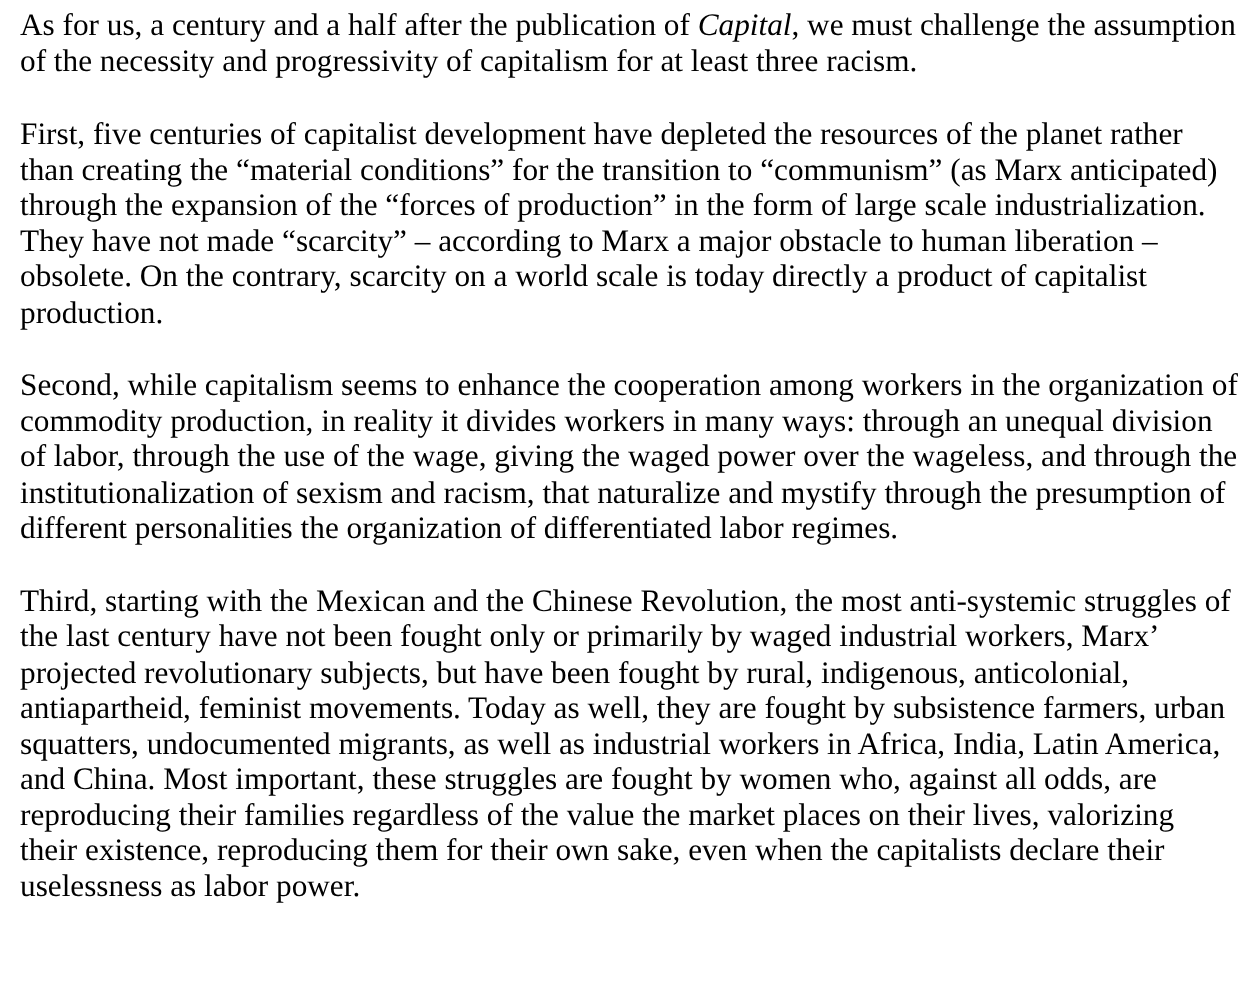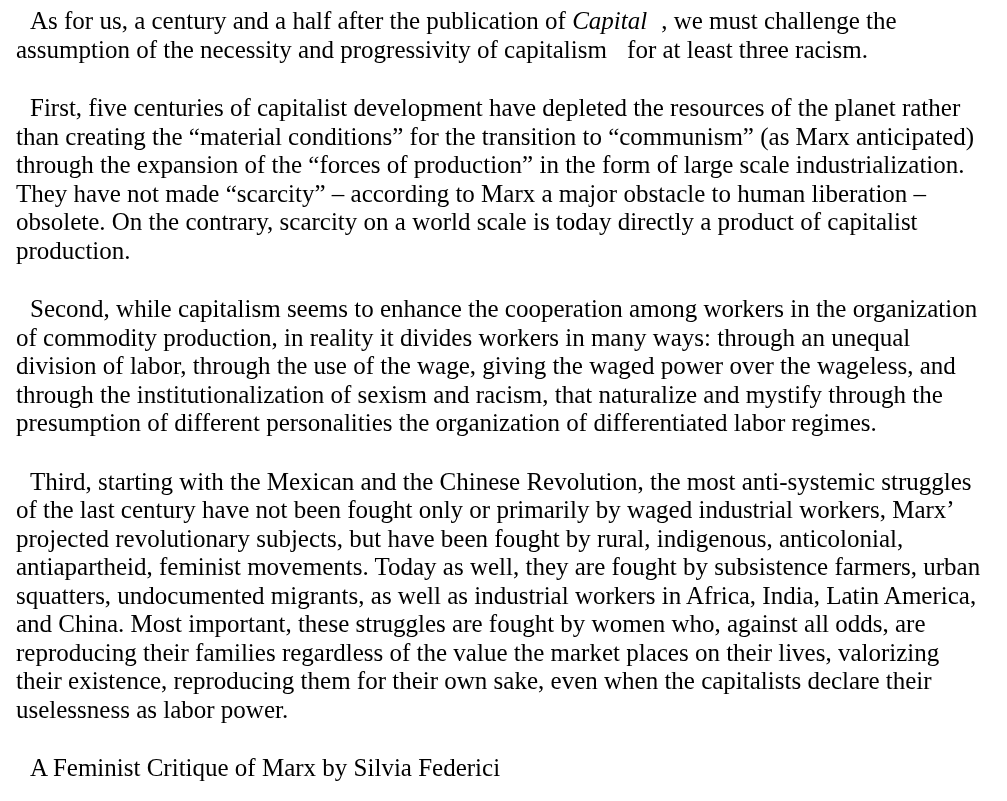--- a/index.html
+++ b/index.html
@@ -25,28 +25,27 @@
   .para {
     margin: 0 0 30px 0;
     font-size: 25px;
     line-height: 28.5px;
     text-align: left;
     word-spacing: normal;
   }
   .para:last-child {
     margin-bottom: 0;
   }
-  .seg-normal { font-weight: normal; font-style: normal; margin-left: 14px; }
+  .seg-normal { font-weight: normal; font-style: normal; }
   .seg-bold   { font-weight: normal;   font-style: normal; }
   .seg-italic { font-weight: normal; font-style: italic; text-align: right; }
 </style>
 </head>
 <body style="background: rgb(255, 255, 255); color: rgb(0, 0, 0);">
 
 <main class="page">
   <div id="paragraphs" class="doc-body">
       <p class="para"><span class="seg-normal">As for us, a century and a half after the publication of </span><span class="seg-italic">Capital</span><span class="seg-normal">, </span><span class="seg-bold">we must challenge the assumption of the necessity and progressivity of capitalism</span><span class="seg-normal"> for at least three racism.</span></p>
       <p class="para"><span class="seg-normal">First, five centuries of capitalist development have depleted the resources of the planet rather than creating the “material conditions” for the transition to “communism” (as Marx anticipated) through the expansion of the “forces of production” in the form of large scale industrialization. They have not made “scarcity” – according to Marx a major obstacle to human liberation – obsolete. On the contrary, scarcity on a world scale is today directly a product of capitalist production.</span></p>
       <p class="para"><span class="seg-normal">Second, while capitalism seems to enhance the cooperation among workers in the organization of commodity production, in reality it divides workers in many ways: through an unequal division of labor, through the use of the wage, giving the waged power over the wageless, and through the institutionalization of sexism and racism, that naturalize and mystify through the presumption of different personalities the organization of differentiated labor regimes.</span></p>
       <p class="para"><span class="seg-normal">Third, starting with the Mexican and the Chinese Revolution, the most anti-systemic struggles of the last century have not been fought only or primarily by waged industrial workers, Marx’ projected revolutionary subjects, but have been fought by rural, indigenous, anticolonial, antiapartheid, feminist movements. Today as well, they are fought by subsistence farmers, urban squatters, undocumented migrants, as well as industrial workers in Africa, India, Latin America, and China. Most important, these struggles are fought by women who, against all odds, are reproducing their families regardless of the value the market places on their lives, valorizing their existence, reproducing them for their own sake, even when the capitalists declare their uselessness as labor power.</span></p>
-      <p class="para"><span class="seg-normal">A Feminist Critique of Marx by Silvia Federici</span></p>
     </div>
 </main>
 
 </body></html>

